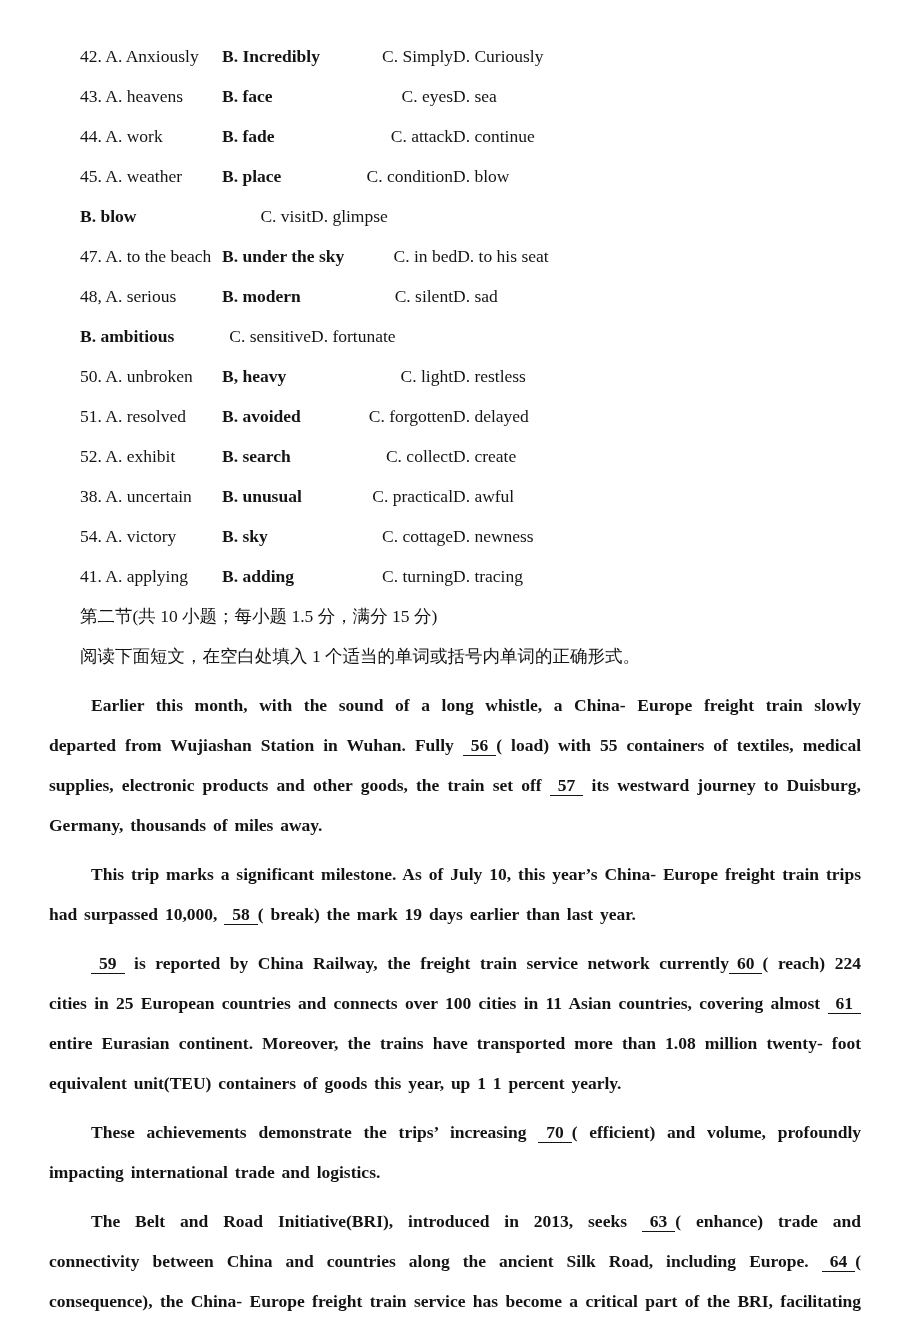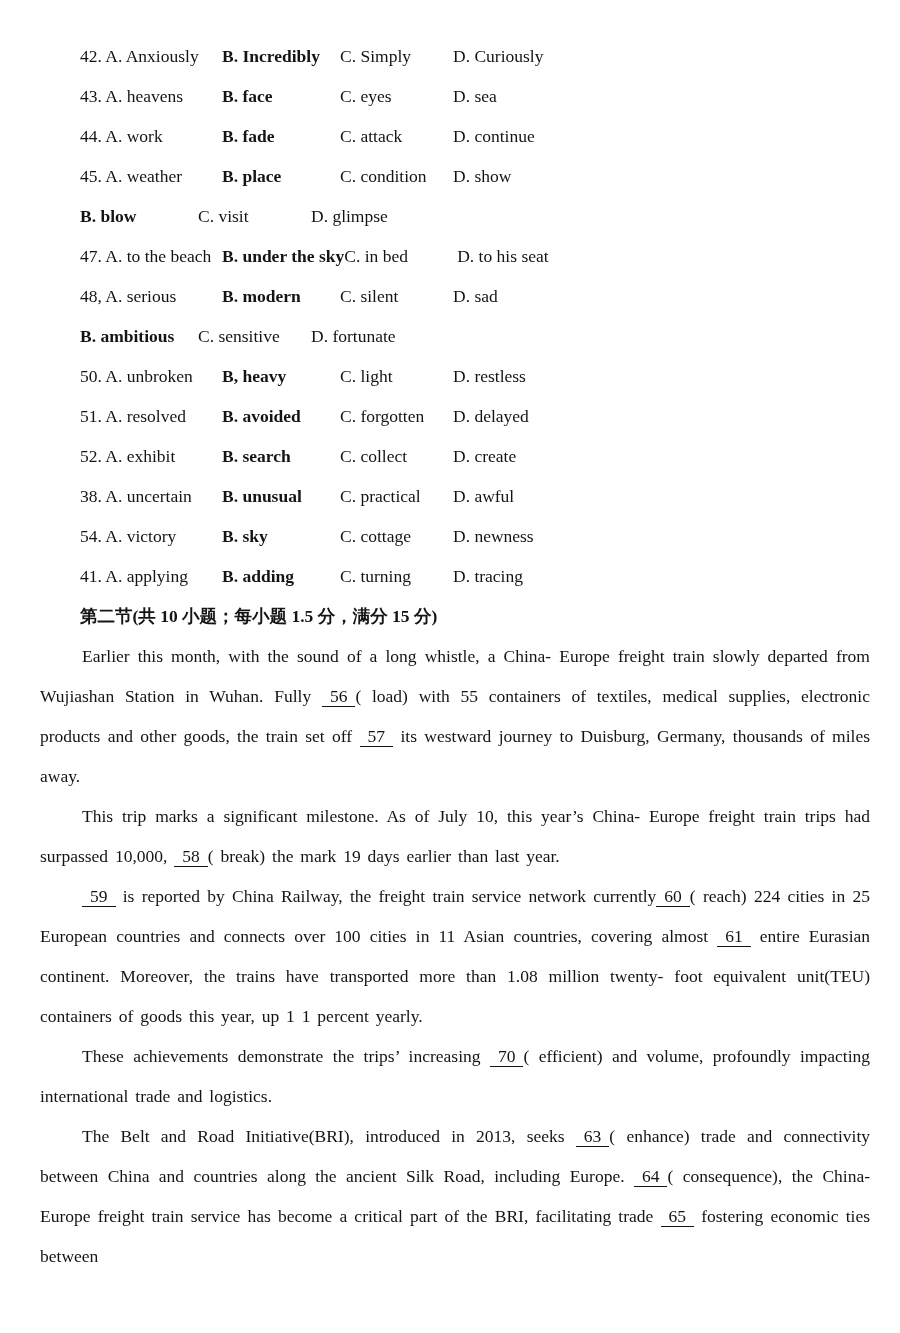--- a/index.html
+++ b/index.html
@@ -22,63 +22,64 @@
   }
   
   .q-list { }
   .q-row {
     display: flex;
     padding-left: 40px;
     white-space: pre;
   }
   .q-row .c1 { min-width: 142px; }
   .q-row .c2 { min-width: 118px; font-weight: bold; }
-  .q-row .c3 { min-width: 113px; }
+  .q-row .c3 { min-width: 113px; text-align: right; }
   .q-row .c4 { }
   
   .sec-line {
     padding-left: 40px;
-    font-weight: bold;
   }
   
   .passage p.para {
-    margin: 0;
+    margin: 9px;
     text-align: justify;
     text-indent: 42px;
     word-spacing: 2.5px;
+    font-weight: bold;
   }
   .blank {
     border-bottom: 1.6px solid #141414;
     padding: 0 8px;
     word-spacing: normal;
   }
 </style>
 </head>
 <body>
 
 <div class="page">
 
   <div class="q-list">
       <div class="q-row"><span class="c1">42. A. Anxiously</span><span class="c2">B. Incredibly</span><span class="c3">C. Simply</span><span class="c4">D. Curiously</span></div>
       <div class="q-row"><span class="c1">43. A. heavens</span><span class="c2">B. face</span><span class="c3">C. eyes</span><span class="c4">D. sea</span></div>
       <div class="q-row"><span class="c1">44. A. work</span><span class="c2">B. fade</span><span class="c3">C. attack</span><span class="c4">D. continue</span></div>
-      <div class="q-row"><span class="c1">45. A. weather</span><span class="c2">B. place</span><span class="c3">C. condition</span><span class="c4">D. show</span></div>
+      <div class="q-row"><span class="c1">45. A. weather</span><span class="c2">B. place</span><span class="c3">C. condition</span><span class="c4">D. blow</span></div>
       <div class="q-row"><span class="c2">B. blow</span><span class="c3">C. visit</span><span class="c4">D. glimpse</span></div>
       <div class="q-row"><span class="c1">47. A. to the beach</span><span class="c2">B. under the sky</span><span class="c3">C. in bed</span><span class="c4">D. to his seat</span></div>
       <div class="q-row"><span class="c1">48, A. serious</span><span class="c2">B. modern</span><span class="c3">C. silent</span><span class="c4">D. sad</span></div>
       <div class="q-row"><span class="c2">B. ambitious</span><span class="c3">C. sensitive</span><span class="c4">D. fortunate</span></div>
       <div class="q-row"><span class="c1">50. A. unbroken</span><span class="c2">B, heavy</span><span class="c3">C. light</span><span class="c4">D. restless</span></div>
       <div class="q-row"><span class="c1">51. A. resolved</span><span class="c2">B. avoided</span><span class="c3">C. forgotten</span><span class="c4">D. delayed</span></div>
       <div class="q-row"><span class="c1">52. A. exhibit</span><span class="c2">B. search</span><span class="c3">C. collect</span><span class="c4">D. create</span></div>
       <div class="q-row"><span class="c1">38. A. uncertain</span><span class="c2">B. unusual</span><span class="c3">C. practical</span><span class="c4">D. awful</span></div>
       <div class="q-row"><span class="c1">54. A. victory</span><span class="c2">B. sky</span><span class="c3">C. cottage</span><span class="c4">D. newness</span></div>
       <div class="q-row"><span class="c1">41. A. applying</span><span class="c2">B. adding</span><span class="c3">C. turning</span><span class="c4">D. tracing</span></div>
     </div>
 
   <div class="sec-line">第二节(共 10 小题；每小题 1.5 分，满分 15 分)</div>
+  <div class="sec-line">阅读下面短文，在空白处填入 1 个适当的单词或括号内单词的正确形式。</div>
 
   <div class="passage">
       <p class="para">Earlier this month, with the sound of a long whistle, a China- Europe freight train slowly departed from Wujiashan Station in Wuhan. Fully <span class="blank">56</span>( load) with 55 containers of textiles, medical supplies, electronic products and other goods, the train set off <span class="blank">57</span> its westward journey to Duisburg, Germany, thousands of miles away.</p>
       <p class="para">This trip marks a significant milestone. As of July 10, this year’s China- Europe freight train trips had surpassed 10,000, <span class="blank">58</span>( break) the mark 19 days earlier than last year.</p>
       <p class="para"><span class="blank">59</span> is reported by China Railway, the freight train service network currently<span class="blank">60</span>( reach) 224 cities in 25 European countries and connects over 100 cities in 11 Asian countries, covering almost <span class="blank">61</span> entire Eurasian continent. Moreover, the trains have transported more than 1.08 million twenty- foot equivalent unit(TEU) containers of goods this year, up 1 1 percent yearly.</p>
       <p class="para">These achievements demonstrate the trips’ increasing <span class="blank">70</span>( efficient) and volume, profoundly impacting international trade and logistics.</p>
       <p class="para">The Belt and Road Initiative(BRI), introduced in 2013, seeks <span class="blank">63</span>( enhance) trade and connectivity between China and countries along the ancient Silk Road, including Europe. <span class="blank">64</span>( consequence), the China- Europe freight train service has become a critical part of the BRI, facilitating trade <span class="blank">65</span> fostering economic ties between</p>
     </div>
 
 </div>

